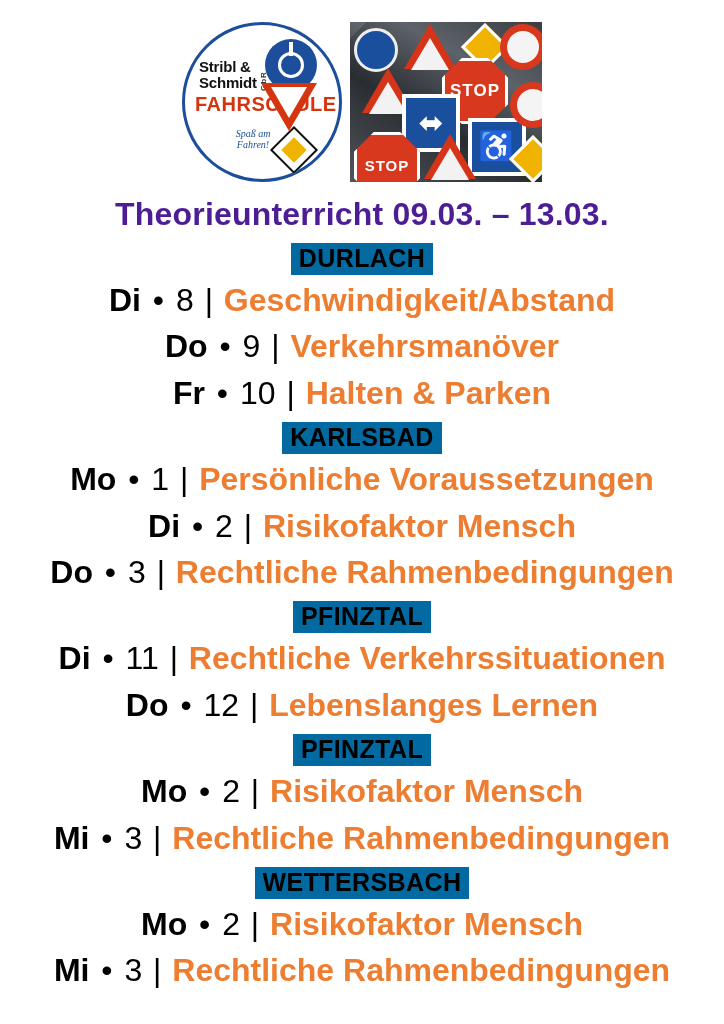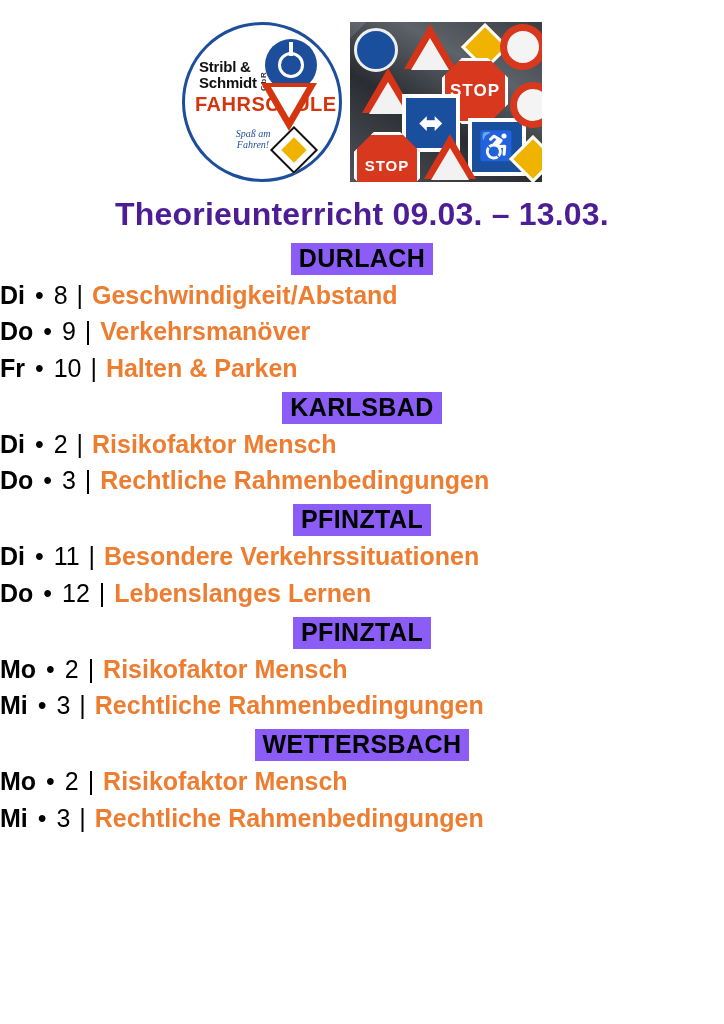--- a/index.html
+++ b/index.html
@@ -221,31 +221,31 @@
   }
 
   
   .schedule { margin-top: 10px; }
   .loc-head {
     text-align: center;
     margin: 6px 0 2px;
   }
   .loc-head span {
     display: inline-block;
-    background: #8b5cf6;
+    background: #0369a1;
     color: #000;
     font-size: 25px;
     font-weight: bold;
     padding: 1px 8px 2px;
     letter-spacing: 0.4px;
     text-align: center;
   }
   .lesson {
-    text-align: left;
-    font-size: 25px;
+    text-align: center;
+    font-size: 32px;
     line-height: 1.45;
     white-space: nowrap;
   }
   .lesson .day {
     color: #000;
     font-weight: bold;
   }
   .lesson .dot { color: #000; padding: 0 3px; }
   .lesson .num { color: #000; }
   .lesson .bar { color: #000; padding: 0 2px; }
@@ -326,20 +326,27 @@
       <span class="dot">•</span>
       <span class="num">10</span>
       <span class="bar">|</span>
       <span class="topic">Halten &amp; Parken</span>
     </div>
 
     <div class="loc-head">
       <span>KARLSBAD</span>
     </div>
     <div class="lesson">
+      <span class="day">Mo</span>
+      <span class="dot">•</span>
+      <span class="num">1</span>
+      <span class="bar">|</span>
+      <span class="topic">Persönliche Voraussetzungen</span>
+    </div>
+    <div class="lesson">
       <span class="day">Di</span>
       <span class="dot">•</span>
       <span class="num">2</span>
       <span class="bar">|</span>
       <span class="topic">Risikofaktor Mensch</span>
     </div>
     <div class="lesson">
       <span class="day">Do</span>
       <span class="dot">•</span>
       <span class="num">3</span>
@@ -348,21 +355,21 @@
     </div>
 
     <div class="loc-head">
       <span>PFINZTAL</span>
     </div>
     <div class="lesson">
       <span class="day">Di</span>
       <span class="dot">•</span>
       <span class="num">11</span>
       <span class="bar">|</span>
-      <span class="topic">Besondere Verkehrssituationen</span>
+      <span class="topic">Rechtliche Verkehrssituationen</span>
     </div>
     <div class="lesson">
       <span class="day">Do</span>
       <span class="dot">•</span>
       <span class="num">12</span>
       <span class="bar">|</span>
       <span class="topic">Lebenslanges Lernen</span>
     </div>
 
     <div class="loc-head">

